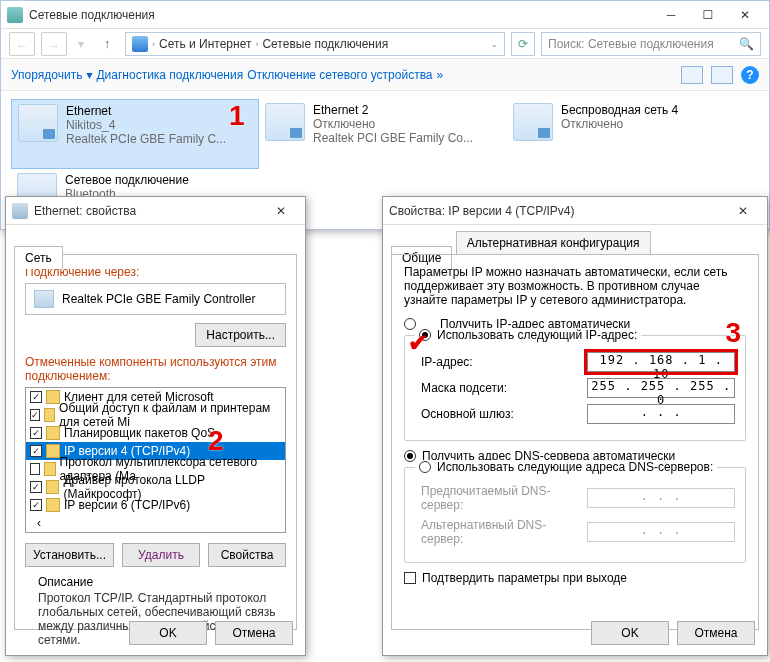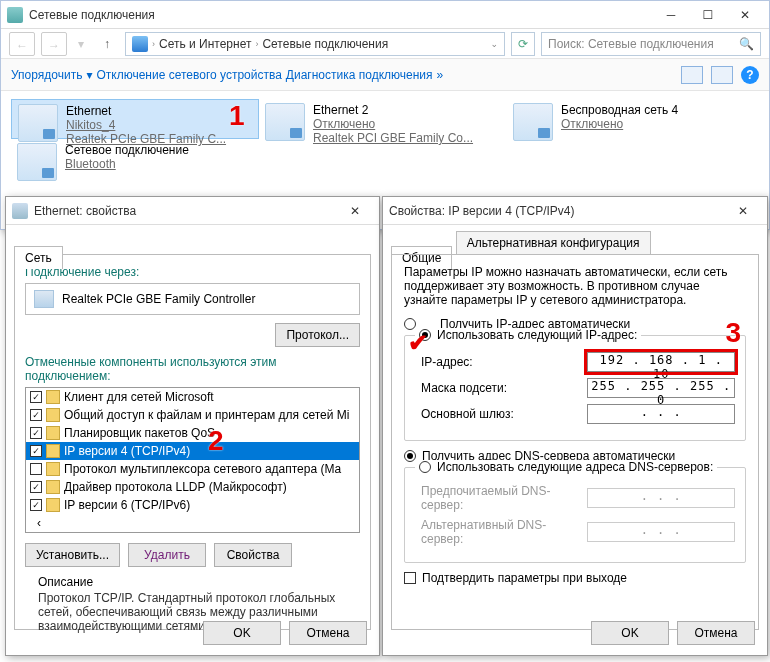--- a/index.html
+++ b/index.html
@@ -21,35 +21,35 @@
 .crumbs .sep { color: #888; font-size: 9px; }
 .crumbicon { width: 16px; height: 16px; background: linear-gradient(#7cc0f4,#2b7cd3); border-radius: 2px; }
 .refresh { width: 24px; height: 24px; border: 1px solid #bcd; display: flex; align-items: center; justify-content: center; color: #5a8; }
 .search { width: 220px; height: 24px; border: 1px solid #bcd; display: flex; align-items: center; padding: 0 6px; color: #888; gap: 6px; }
 .cmdbar { height: 32px; display: flex; align-items: center; padding: 0 10px; gap: 4px; border-bottom: 1px solid #e5e5e5; background: #fafafa; }
 .cmdlnk { color: #0066cc; display: flex; align-items: center; gap: 4px; }
 .cmdright { margin-left: auto; display: flex; gap: 8px; }
 .cmdico { width: 22px; height: 18px; border: 1px solid #8cb3e0; background: #eaf2fb; }
 .help { width: 18px; height: 18px; border-radius: 50%; background: #1e90ff; color: #fff; display: flex; align-items: center; justify-content: center; font-weight: bold; }
 .iconrow { padding: 8px 10px; display: flex; flex-wrap: wrap; gap: 0; }
-.netitem { width: 248px; height: 40px; display: flex; align-items: flex-start; padding: 4px 6px; gap: 8px; }
+.netitem { width: 248px; height: 70px; display: flex; align-items: flex-start; padding: 4px 6px; gap: 8px; }
 .netitem.sel { background: #cfe6fb; border: 1px solid #8ec4f0; }
 .neticon { width: 40px; height: 38px; background: linear-gradient(#e8f0fa,#cde3f6); border: 1px solid #b0cfe8; border-radius: 2px; position: relative; }
 .neticon::after { content:""; position:absolute; right:2px; bottom:2px; width:12px; height:10px; background:#5b9bd5; border-radius:1px; }
 .nettxt { display: flex; flex-direction: column; line-height: 14px; }
 .ntitle { color: #000; }
-.nsub { color: #6b6b6b; text-decoration: underline; }
+.nsub { color: #6b6b6b; }
 .marker { position: absolute; font: 900 28px Arial; color: #e50000; text-shadow: 0 0 2px #fff; }
 
-#ethprops { left: 5px; top: 196px; width: 375px; height: 460px; }
+#ethprops { left: 5px; top: 196px; width: 301px; height: 460px; }
 #ethprops .titlebar { background: #fff; }
 .tabset { padding: 6px 8px 0; }
 .tab { display: inline-block; padding: 4px 10px; border: 1px solid #bbb; border-bottom: none; background: #fff; position: relative; top: 15px; }
 .tabbody { border: 1px solid #bbb; margin: 0 8px; padding: 10px; height: 376px; }
-.lbl { color: #0f766e; margin-bottom: 4px; }
+.lbl { color: #c2410c; margin-bottom: 4px; }
 .adapterbox { border: 1px solid #bbb; height: 32px; display: flex; align-items: center; gap: 8px; padding: 0 8px; margin-bottom: 8px; }
 .adaico { width: 20px; height: 18px; background: linear-gradient(#dde8f3,#b8d3ea); border: 1px solid #a8c5de; }
 .btnrow { display: flex; justify-content: flex-end; margin-bottom: 8px; }
 .wbtn { min-width: 78px; height: 24px; border: 1px solid #adadad; background: #e9e9e9; padding: 0 10px; display: inline-flex; align-items: center; justify-content: center; }
 .wbtn.dis { color: #701a75; }
 .complist { border: 1px solid #999; height: 146px; overflow: hidden; background: #fff; }
 .comprow { display: flex; align-items: center; gap: 4px; padding: 1px 4px; height: 18px; }
 .comprow.sel { background: #0078d7; color: #fff; }
 .cbox { width: 12px; height: 12px; border: 1px solid #333; background: #fff; display: inline-flex; align-items: center; justify-content: center; font-size: 9px; color: #111; }
 .cmpico { width: 14px; height: 14px; background: #f5d26b; border: 1px solid #caa73e; }
@@ -106,22 +106,22 @@
     <div class="search">
       <span>Поиск: Сетевые подключения</span>
       <span style="margin-left:auto">🔍</span>
     </div>
   </div>
   <div class="cmdbar">
     <span class="cmdlnk">
         <span>Упорядочить</span> 
         <span>▾</span>
       </span>
+    <span class="cmdlnk">Диагностика подключения</span>
     <span class="cmdlnk">Отключение сетевого устройства</span>
-    <span class="cmdlnk">Диагностика подключения</span>
     <span class="cmdlnk">»</span>
     <div class="cmdright">
       <div class="cmdico"></div>
       <div class="cmdico"></div>
       <div class="help">?</div>
     </div>
   </div>
   <div class="iconrow">
     <div class="netitem sel">
       <div class="neticon"></div>
@@ -166,21 +166,21 @@
       </div>
   </div>
   <div class="tabset"><span class="tab">Сеть</span></div>
   <div class="tabbody">
     <div class="lbl">Подключение через:</div>
     <div class="adapterbox">
       <span class="adaico"></span>
       <span>Realtek PCIe GBE Family Controller</span>
     </div>
     <div class="btnrow">
-        <span class="wbtn">Протокол...</span>
+        <span class="wbtn">Настроить...</span>
       </div>
     <div class="lbl">Отмеченные компоненты используются этим подключением:</div>
     <div class="complist">
       <div class="comprow">
           <span class="cbox">✓</span>
           <span class="cmpico"></span>
           <span>Клиент для сетей Microsoft</span>
         </div>
       <div class="comprow">
           <span class="cbox">✓</span>

